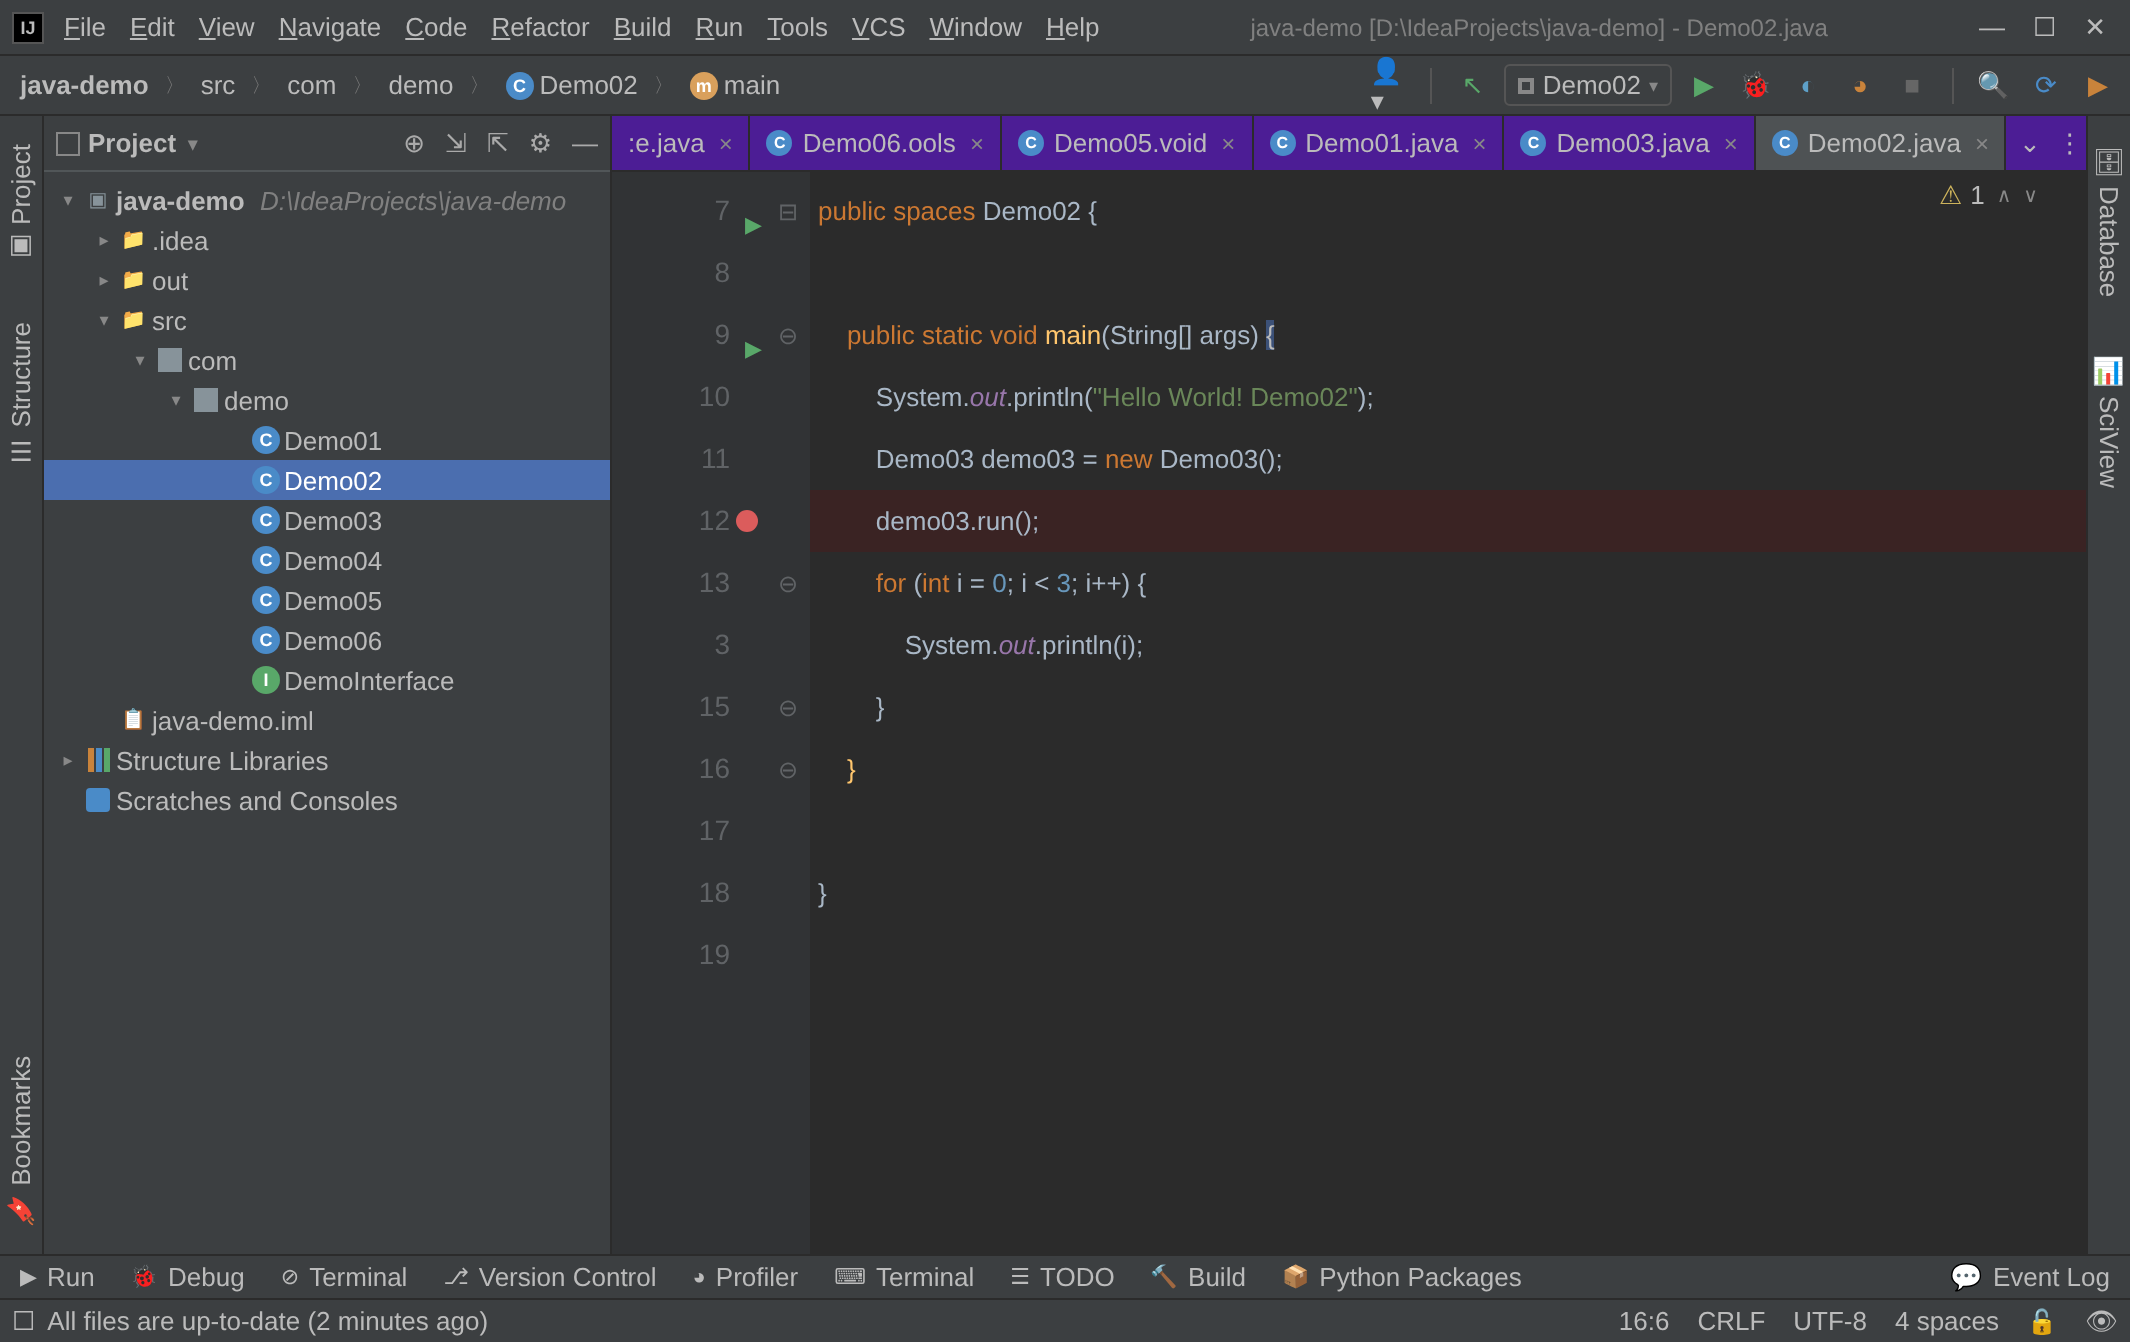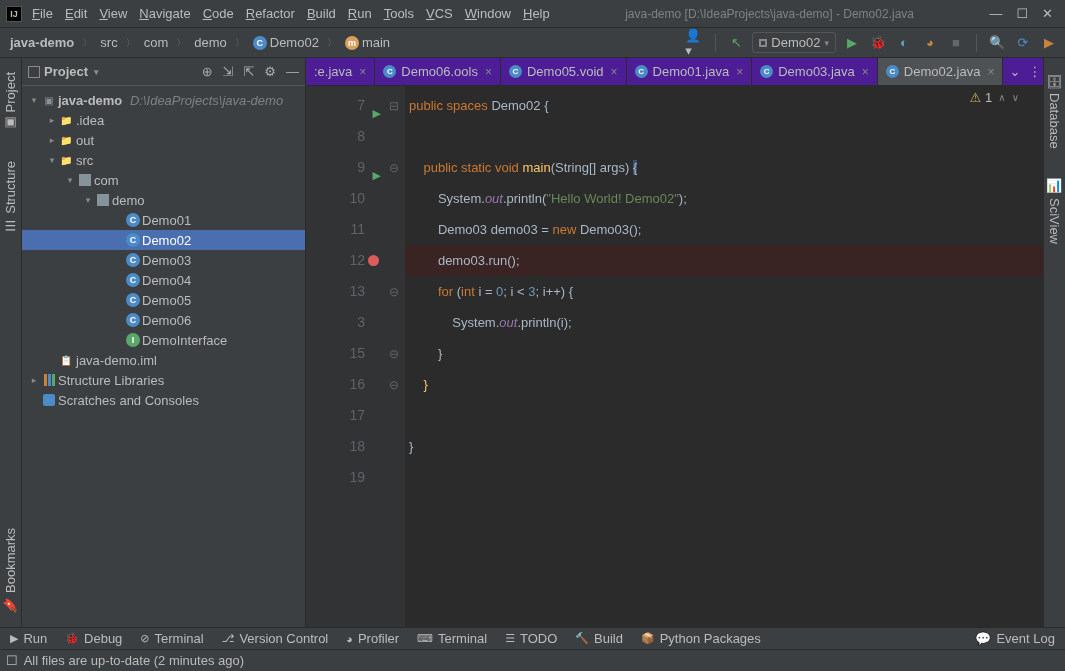--- a/index.html
+++ b/index.html
@@ -429,13 +429,21 @@
       <span>💬</span>
       <span>Event Log</span>
     </span>
   </div>
 
 <div class="status-bar">
   <div class="sb-left">
     <span>☐</span>
     <span>All files are up-to-date (2 minutes ago)</span>
   </div>
+  <div class="sb-right">
+    <span>16:6</span>
+    <span>CRLF</span>
+    <span>UTF-8</span>
+    <span>4 spaces</span>
+    <span class="lock">🔓</span>
+    <span>👁</span>
+  </div>
 </div>
 
 </body></html>

